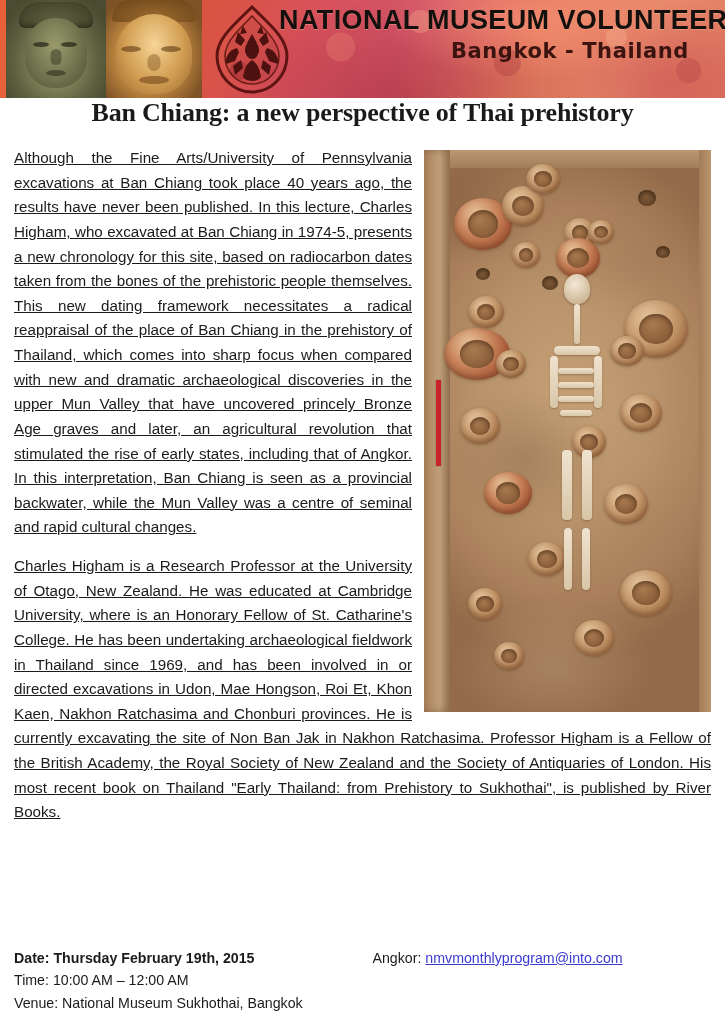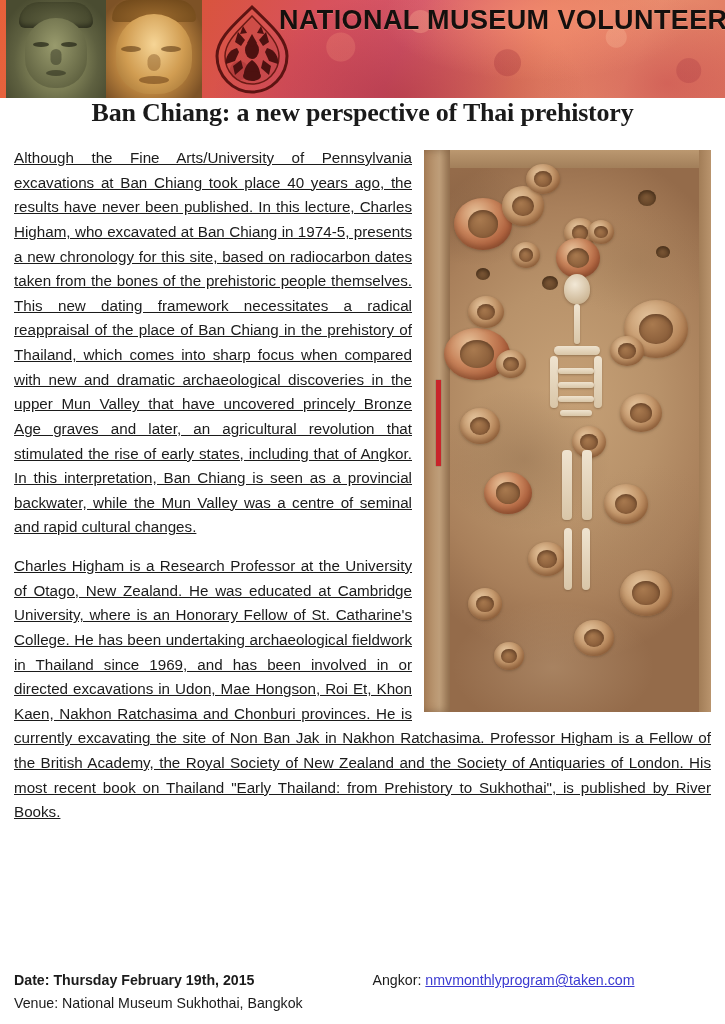--- a/index.html
+++ b/index.html
@@ -345,20 +345,21 @@
         <path d="M45 56 c-6 4 -9 11 -8 18 l8 -4 8 4 c1 -7 -2 -14 -8 -18 Z"></path>
         <ellipse cx="45" cy="72" rx="9" ry="5"></ellipse>
         <path d="M36 22 l4 7 -7 1 Z"></path>
         <path d="M54 22 l-4 7 7 1 Z"></path>
       </g>
     </svg>
   </div>
 
   <div class="banner-title-block">
     <div class="banner-title">NATIONAL MUSEUM VOLUNTEERS</div>
+    <div class="banner-subtitle">Bangkok - Thailand</div>
   </div>
 </div>
 
 <div class="headline-wrap">
   <div class="headline">Ban Chiang: a new perspective of Thai prehistory</div>
 </div>
 
 <div class="content">
 
   <div class="photo">
@@ -411,18 +412,19 @@
     <div class="bone" style="left:158px; top:378px; width:8px;  height:62px;"></div>
   </div>
 
   <p class="body-text">Although the Fine Arts/University of Pennsylvania excavations at Ban Chiang took place 40 years ago, the results have never been published. In this lecture, Charles Higham, who excavated at Ban Chiang in 1974-5, presents a new chronology for this site, based on radiocarbon dates taken from the bones of the prehistoric people themselves. This new dating framework necessitates a radical reappraisal of the place of Ban Chiang in the prehistory of Thailand, which comes into sharp focus when compared with new and dramatic archaeological discoveries in the upper Mun Valley that have uncovered princely Bronze Age graves and later, an agricultural revolution that stimulated the rise of early states, including that of Angkor. In this interpretation, Ban Chiang is seen as a provincial backwater, while the Mun Valley was a centre of seminal and rapid cultural changes.</p>
   <p class="body-text last">Charles Higham is a Research Professor at the University of Otago, New Zealand. He was educated at Cambridge University, where is an Honorary Fellow of St. Catharine's College. He has been undertaking archaeological fieldwork in Thailand since 1969, and has been involved in or directed excavations in Udon, Mae Hongson, Roi Et, Khon Kaen, Nakhon Ratchasima and Chonburi provinces. He is currently excavating the site of Non Ban Jak in Nakhon Ratchasima. Professor Higham is a Fellow of the British Academy, the Royal Society of New Zealand and the Society of Antiquaries of London. His most recent book on Thailand "Early Thailand: from Prehistory to Sukhothai", is published by River Books.</p>
 </div>
 
 <div class="footer">
   <div class="footer-col left">
     <div class="foot-line bold">Date: Thursday February 19th, 2015</div>
+    <div class="foot-line">Time: 10:00 AM – 12:00 AM</div>
     <div class="foot-line">Venue: National Museum Sukhothai, Bangkok</div>
   </div>
   <div class="footer-col right">
-    <div class="foot-line"><span>Angkor: </span><a class="email-link" href="#">nmvmonthlyprogram@taken.com</a></div>
+    <div class="foot-line"><span>Angkor: </span><a class="email-link" href="#">nmvmonthlyprogram@into.com</a></div>
   </div>
 </div>
 
 </body></html>

